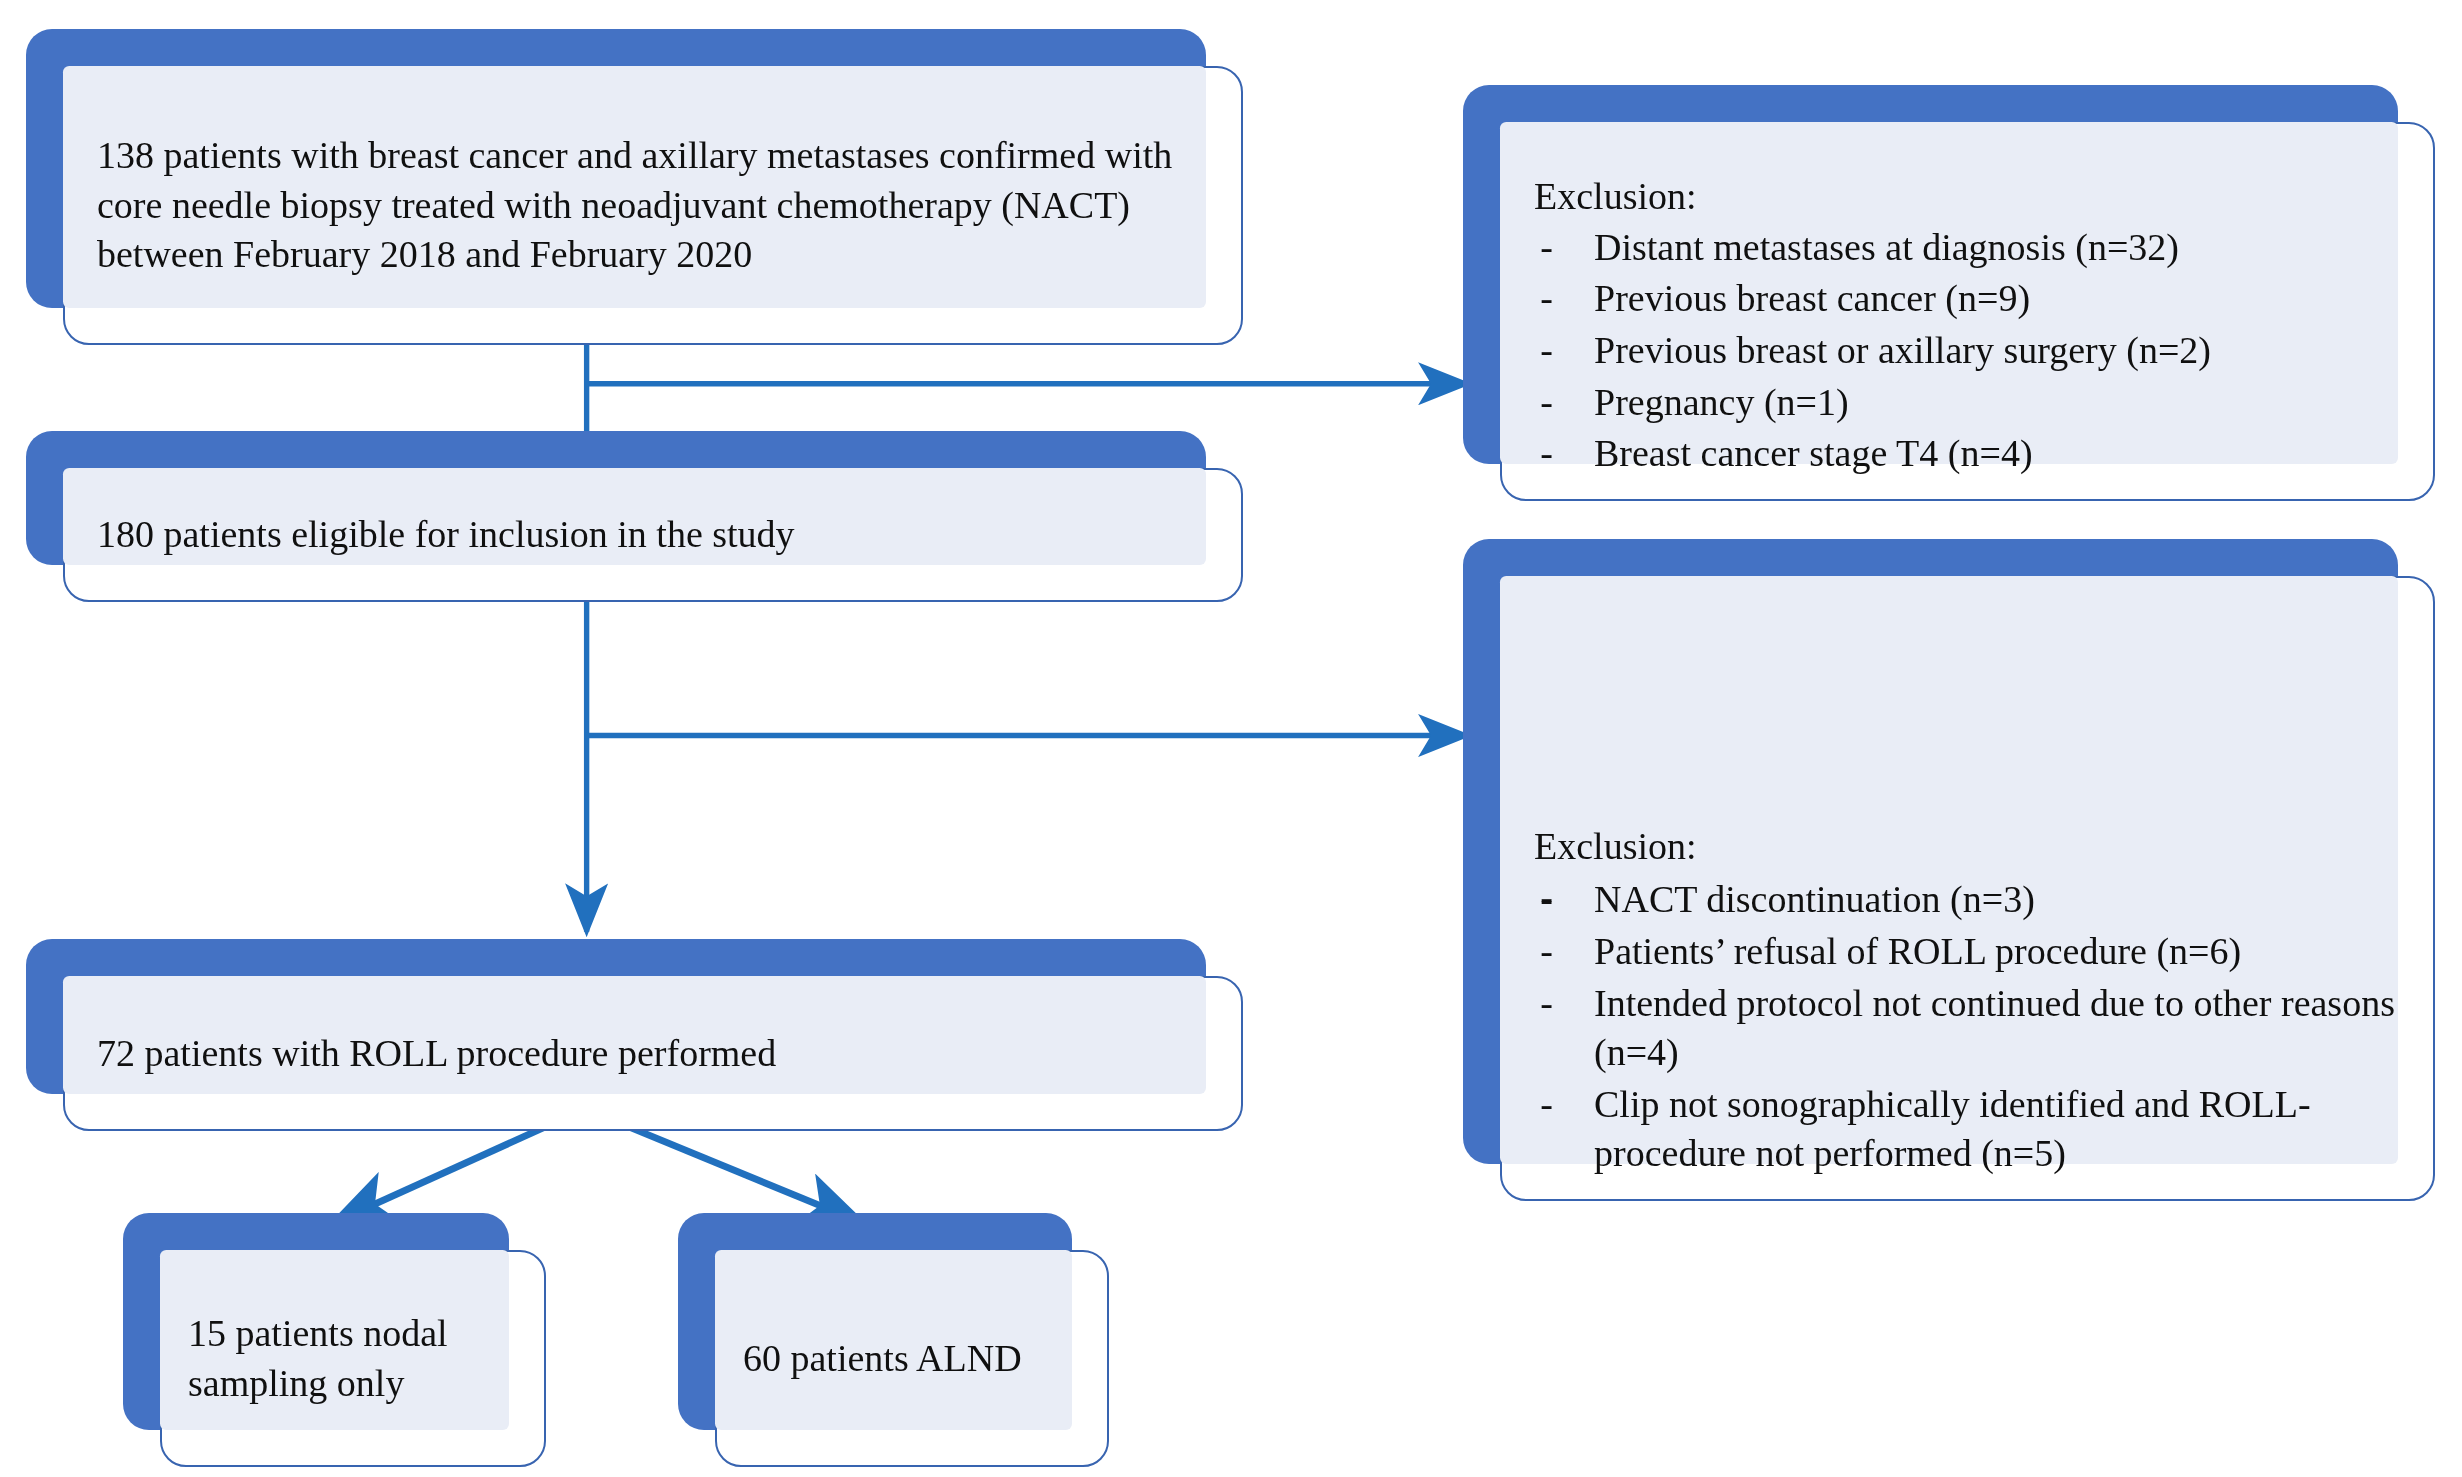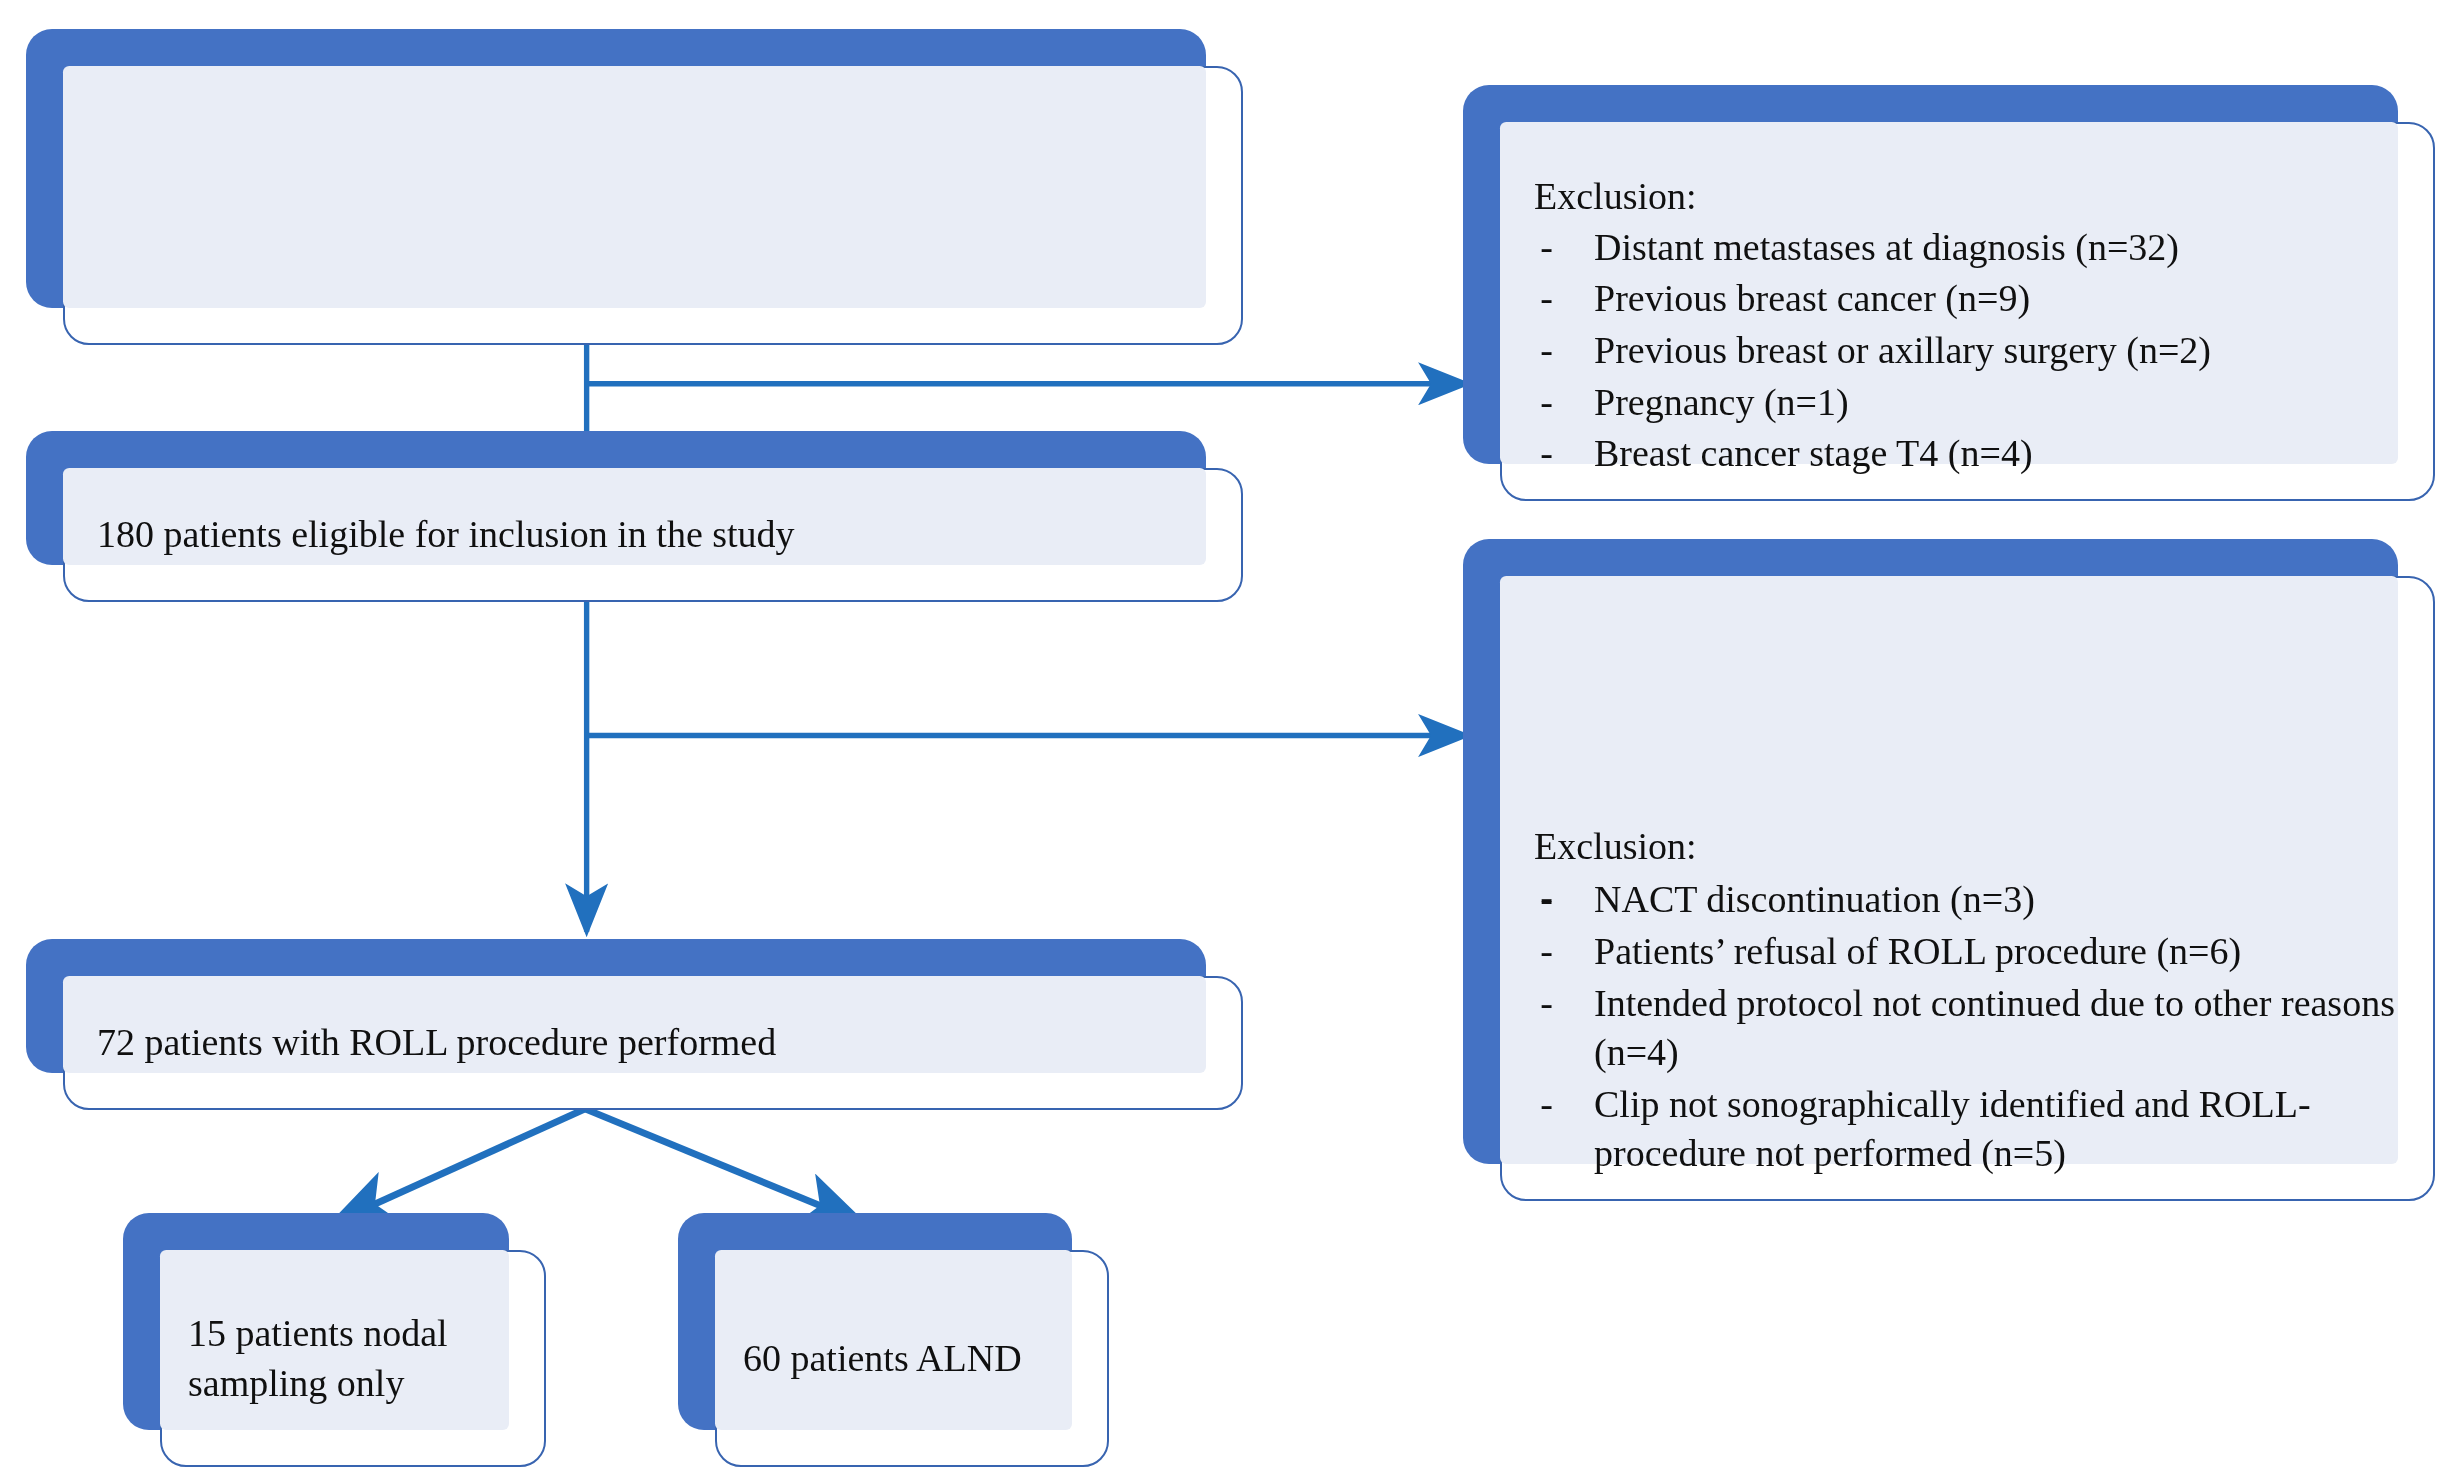--- a/index.html
+++ b/index.html
@@ -122,20 +122,21 @@
     <line x1="762" y1="955" x2="1905" y2="955" stroke="#2170BE" stroke-width="7" marker-end="url(#ah)"></line>
 
     <line x1="760" y1="1440" x2="433" y2="1588" stroke="#2170BE" stroke-width="9" marker-end="url(#ah)"></line>
     <line x1="760" y1="1440" x2="1120" y2="1588" stroke="#2170BE" stroke-width="9" marker-end="url(#ah)"></line>
   </svg>
 
   <div class="flowbox" style="left:26px; top:29px; width:1217px; height:316px;">
     <div class="plate"></div>
     <div class="card"></div>
     <div class="fill"></div>
+    <div class="txt">138 patients with breast cancer and axillary metastases confirmed with core needle biopsy treated with neoadjuvant chemotherapy (NACT) between February 2018 and February 2020</div>
   </div>
 
   <div class="flowbox top-align" style="left:1463px; top:85px; width:972px; height:416px;">
     <div class="plate"></div>
     <div class="card"></div>
     <div class="fill"></div>
     <div class="txt">
       <div class="excl-head">Exclusion:</div>
       <ul class="excl">
         <li>
@@ -192,21 +193,21 @@
           <span>Intended protocol not continued due to other reasons (n=4)</span>
         </li>
         <li>
           <span class="dash">-</span>
           <span>Clip not sonographically identified and ROLL-procedure not performed (n=5)</span>
         </li>
       </ul>
     </div>
   </div>
 
-  <div class="flowbox" style="left:26px; top:939px; width:1217px; height:171px;">
+  <div class="flowbox" style="left:26px; top:939px; width:1217px; height:192px;">
     <div class="plate"></div>
     <div class="card"></div>
     <div class="fill"></div>
     <div class="txt">72 patients with ROLL procedure performed</div>
   </div>
 
   <div class="flowbox" style="left:123px; top:1213px; width:423px; height:254px;">
     <div class="plate"></div>
     <div class="card"></div>
     <div class="fill"></div>

